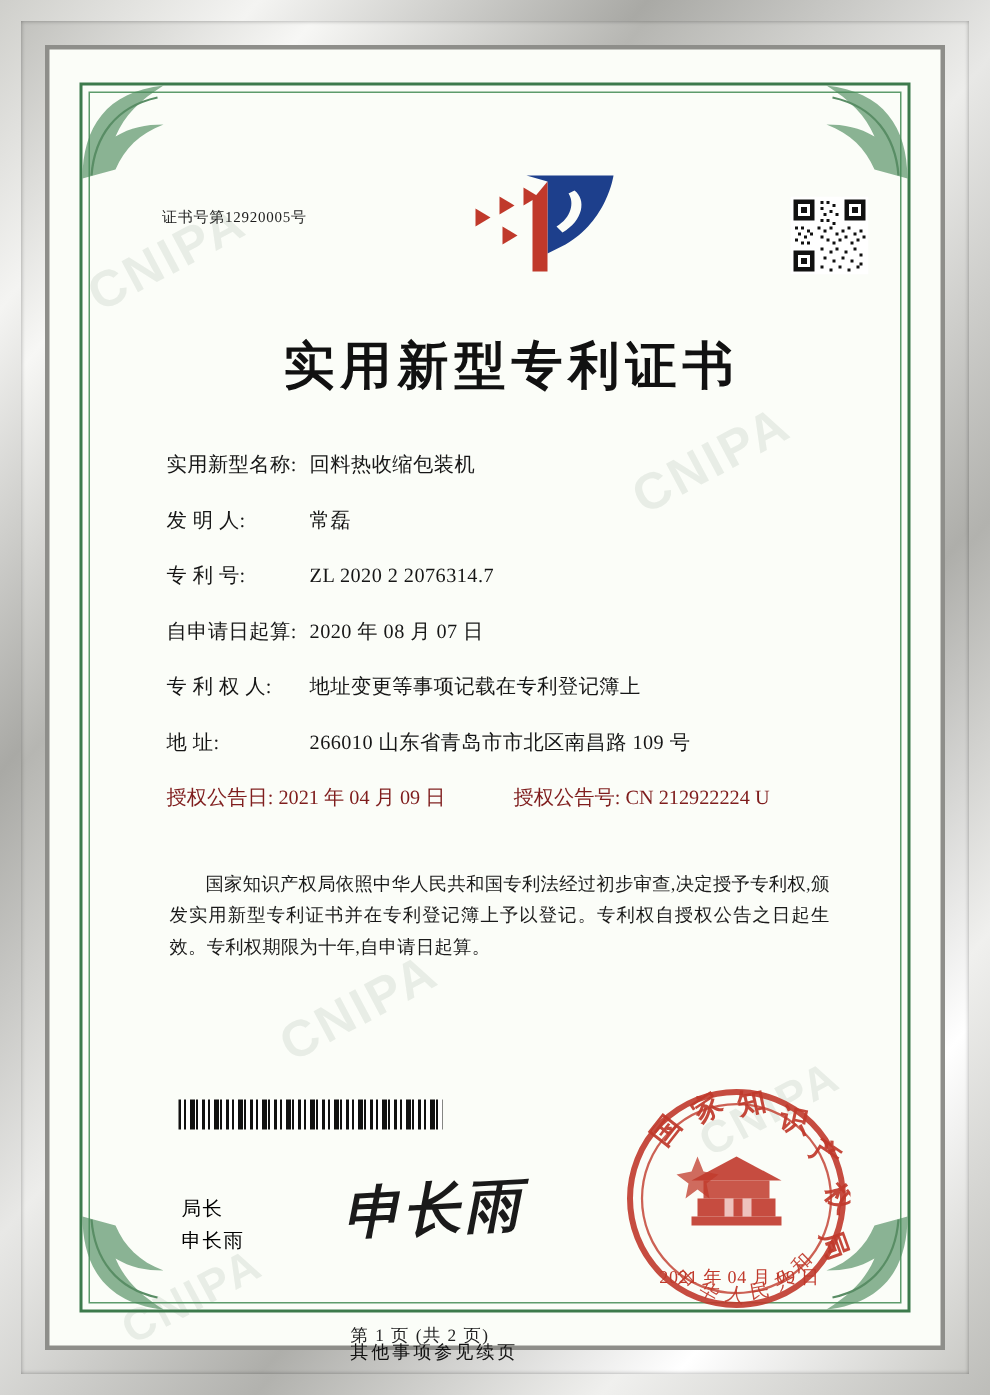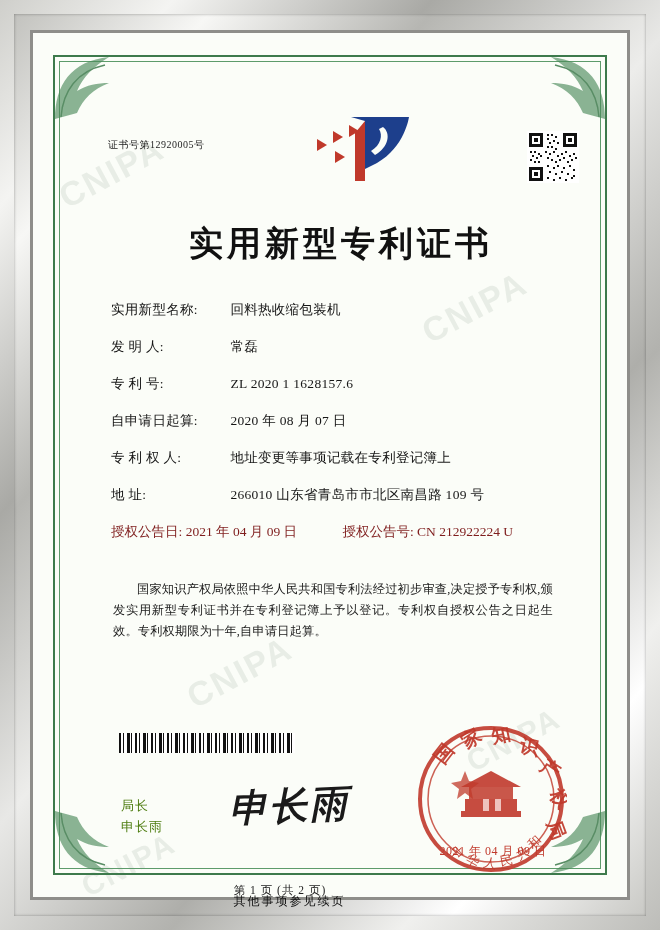--- a/index.html
+++ b/index.html
@@ -133,21 +133,20 @@
     color: #161616;
     margin-bottom: 19px;
     white-space: nowrap;
   }
   .row .lbl {
     display: inline-block;
     letter-spacing: 0.3px;
   }
   .row .val {
     letter-spacing: 0.3px;
-    margin-left: 24px;
   }
   .row-wide .lbl { min-width: 92px; }
 
   .row-two {
     font-size: 13.5px;
     color: #7f1d1d;
     margin-bottom: 16px;
     white-space: nowrap;
   }
   .row-two .seg2 { margin-left: 42px; }
@@ -176,21 +175,21 @@
       #111 4px, #111 5px, #fff 5px, #fff 8px,
       #111 8px, #111 11px, #fff 11px, #fff 12px,
       #111 12px, #111 13px, #fff 13px, #fff 16px);
   }
 
   
   .sig-label {
     position: absolute;
     left: 88px; top: 762px;
     font-size: 13px;
-    color: #4d7c0f;
+    color: #000000;
     line-height: 21px;
     letter-spacing: 1px;
   }
   .sig-script {
     position: absolute;
     left: 196px; top: 748px;
     font-size: 38px;
     font-family: "DejaVu Serif", serif;
     font-style: italic;
     font-weight: bold;
@@ -356,21 +355,21 @@
       <div class="row row-wide">
         <span class="lbl">实用新型名称:</span>
         <span class="val">回料热收缩包装机</span>
       </div>
       <div class="row row-wide">
         <span class="lbl">发  明  人:</span>
         <span class="val">常磊</span>
       </div>
       <div class="row row-wide">
         <span class="lbl">专  利  号:</span>
-        <span class="val">ZL 2020 1 1628157.6</span>
+        <span class="val">ZL 2020 2 2076314.7</span>
       </div>
       <div class="row row-wide">
         <span class="lbl">自申请日起算:</span>
         <span class="val">2020 年 08 月 07 日</span>
       </div>
       <div class="row row-wide">
         <span class="lbl">专 利 权 人:</span>
         <span class="val">地址变更等事项记载在专利登记簿上</span>
       </div>
       <div class="row row-wide">

